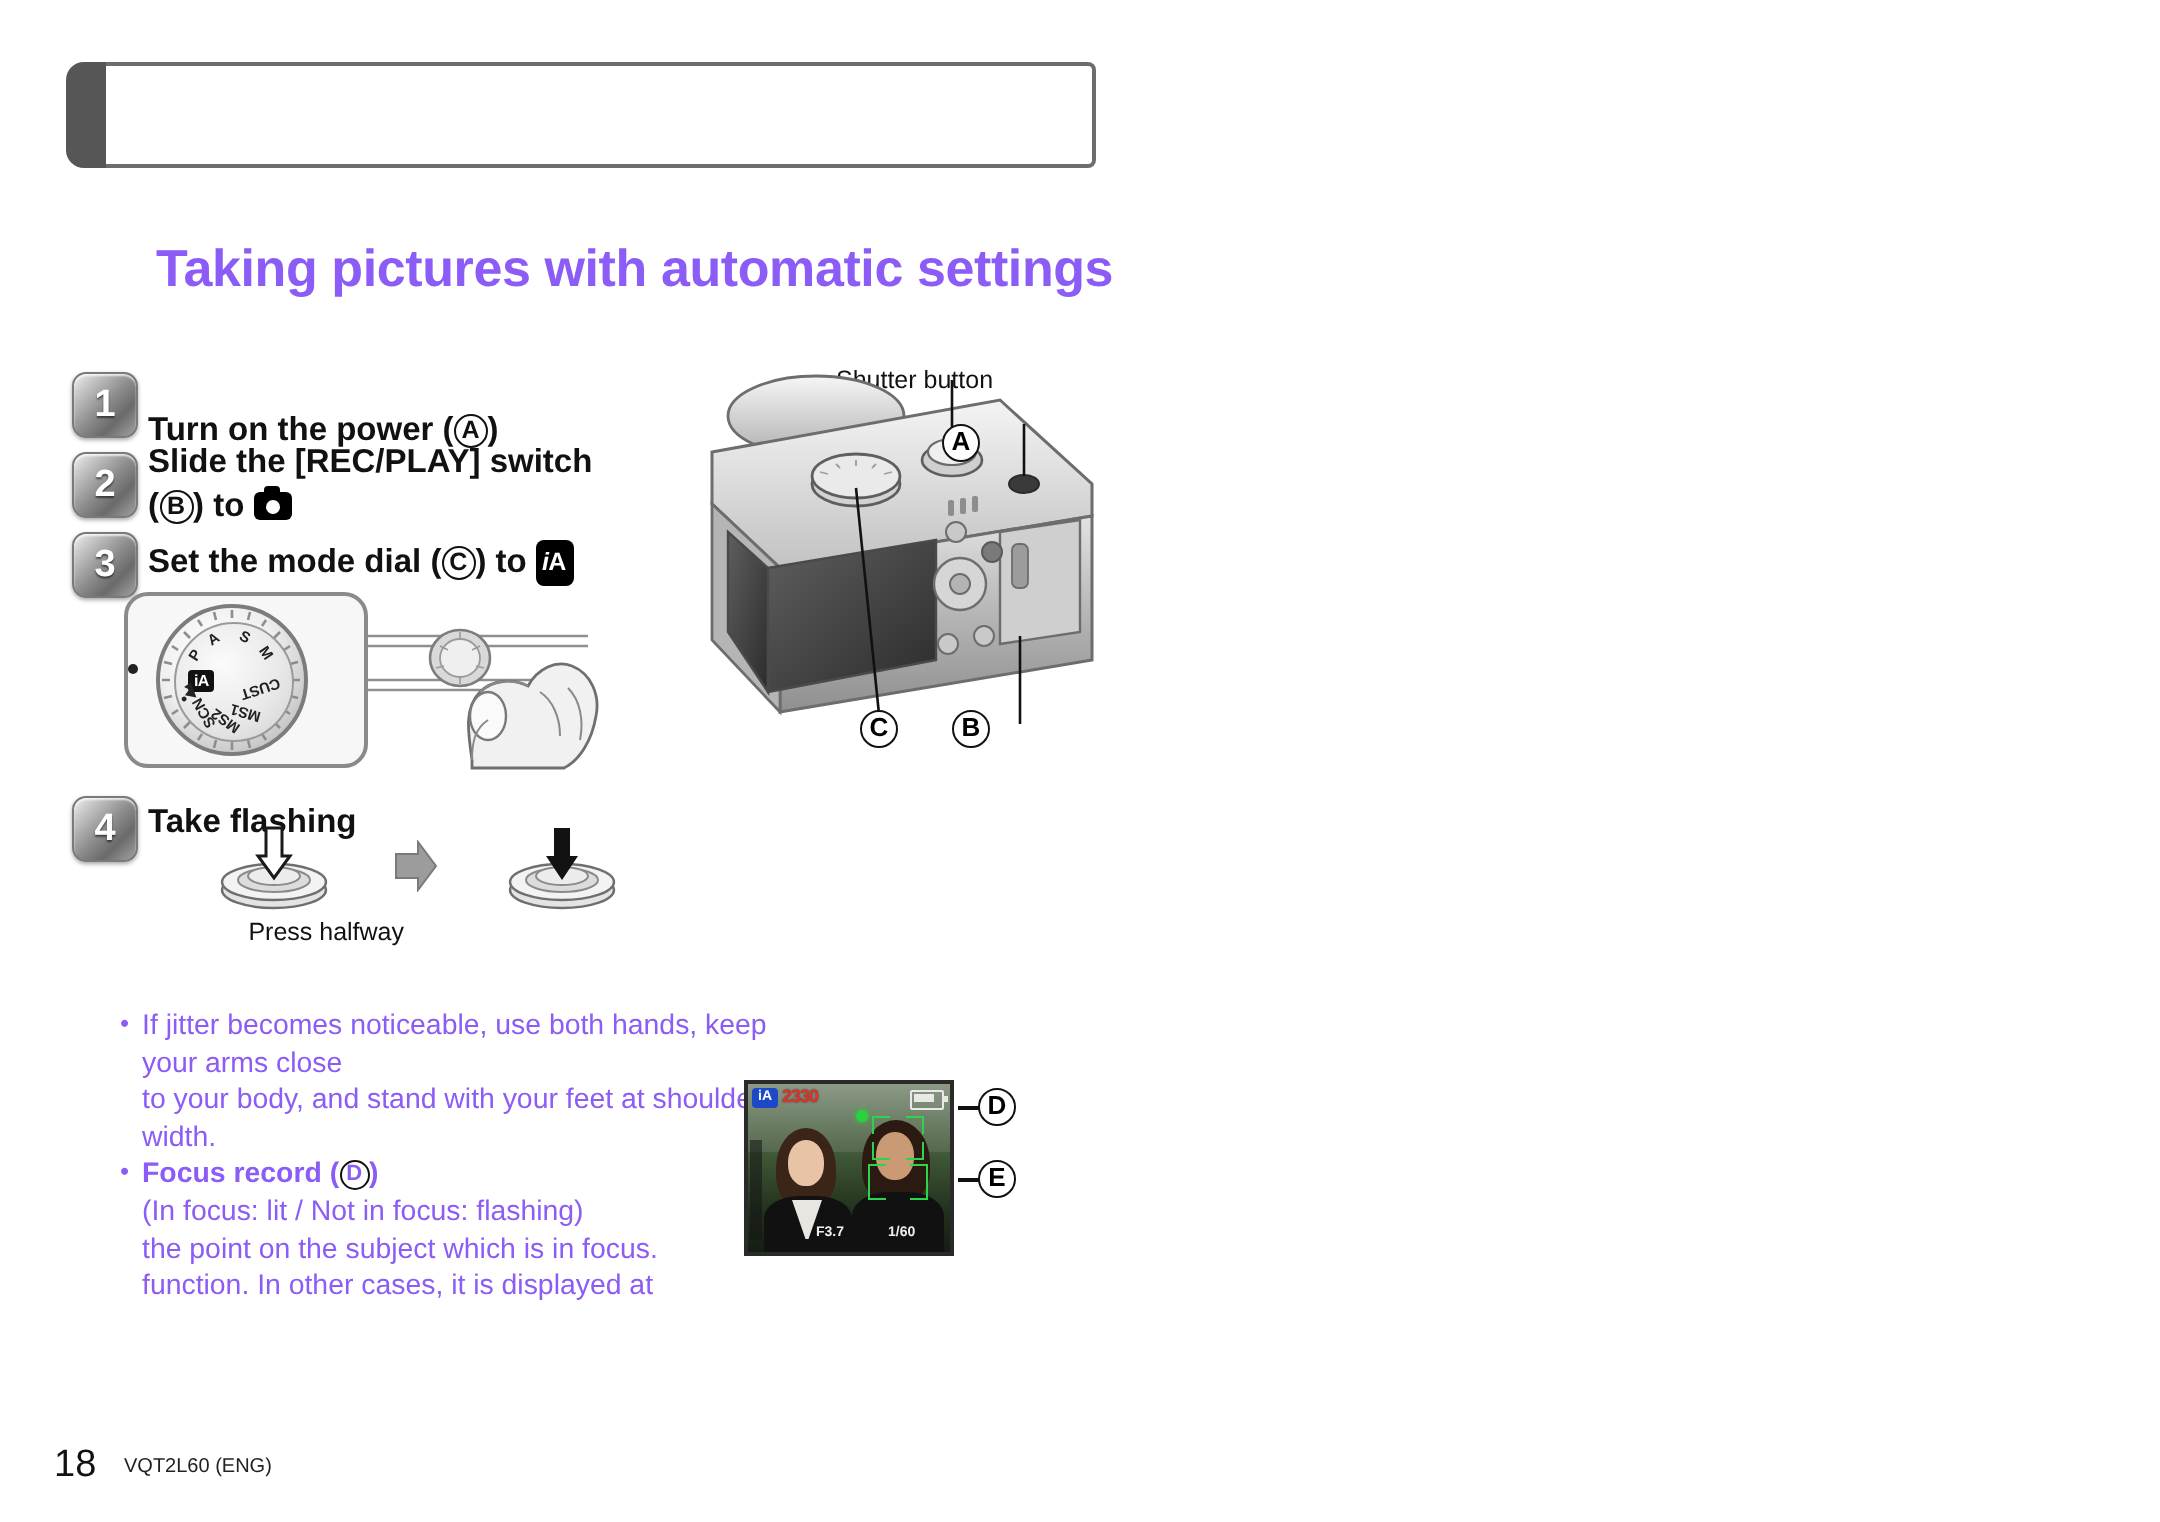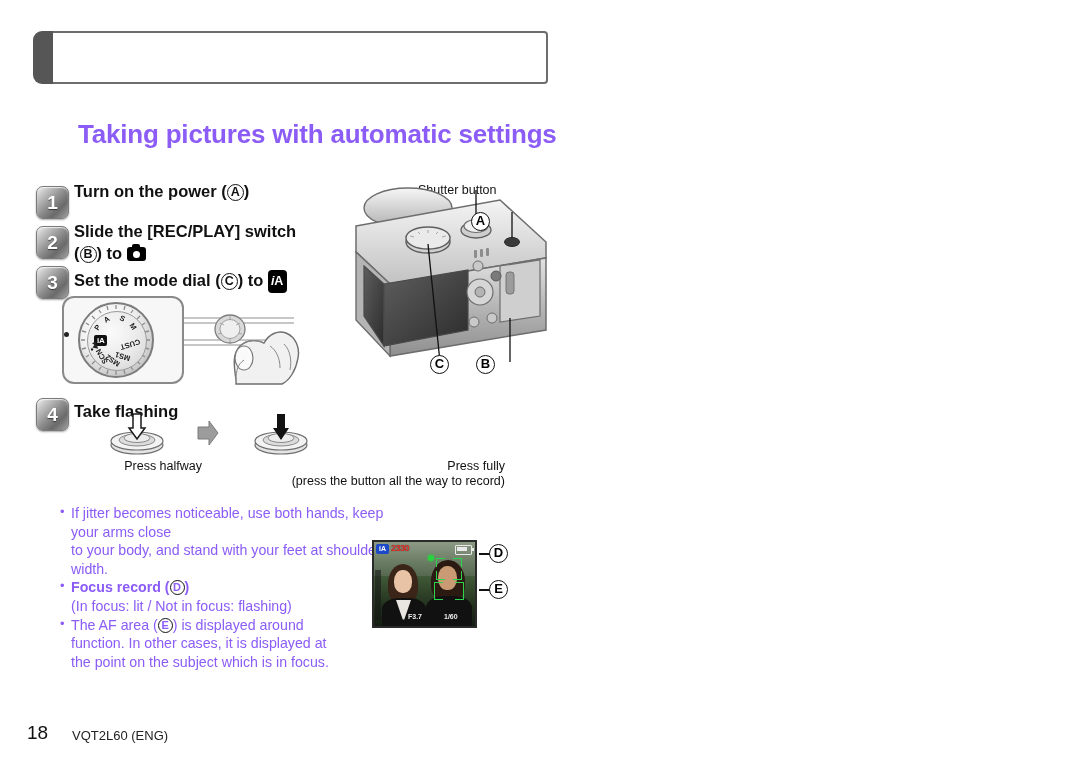--- a/index.html
+++ b/index.html
@@ -125,39 +125,39 @@
     border-radius:1px;}
   .lcd-batt:after{content:"";position:absolute;right:-3px;top:2px;width:2px;height:3px;background:#e8e8e8;}
   .lcd-batt i{position:absolute;left:1px;top:1px;width:10px;height:4px;background:#e8e8e8;}
   .lcd-f{position:absolute;left:34px;bottom:6px;color:#efefef;font-size:7px;font-weight:bold;}
   .lcd-s{position:absolute;left:70px;bottom:6px;color:#efefef;font-size:7px;font-weight:bold;}
   .lcd-left-bar{position:absolute;left:1px;top:28px;width:6px;height:50px;
     background:rgba(20,20,20,.55);}
 
   
   .pg-num{position:absolute;left:27px;top:722px;font-size:19px;color:#111;}
-  .pg-code{position:absolute;left:62px;top:728px;font-size:13px;color:#222;margin-left:10px;}
+  .pg-code{position:absolute;left:62px;top:728px;font-size:10px;color:#222;}
 </style>
 </head>
 <body>
 
 <div class="page">
 
   <div class="title-wrap">
     <div class="title-tab"></div>
     <div class="title-box"></div>
     <div class="title-text">Taking pictures with automatic settings</div>
   </div>
 
 
   <div class="step" style="left:0;top:0;">
     <div class="step-badge" style="left:36px;top:186px;">
       <span>1</span>
     </div>
-    <div class="step-text" style="left:74px;top:181px;">
+    <div class="step-text" style="left:74px;top:205px;">
       <span>Turn on the power (</span><span class="circ">A</span><span>)</span>
     </div>
   </div>
 
   <div class="step">
     <div class="step-badge" style="left:36px;top:226px;">
       <span>2</span>
     </div>
     <div class="step-text" style="left:74px;top:221px;">Slide the [REC/PLAY] switch</div>
     <div class="step-text" style="left:74px;top:243px;">
@@ -346,46 +346,39 @@
     <ellipse cx="29" cy="33" rx="26" ry="9" fill="#e4e4e4" stroke="#6f6f6f" stroke-width="1.2"></ellipse>
     <ellipse cx="29" cy="29" rx="26" ry="9" fill="#f3f3f3" stroke="#6f6f6f" stroke-width="1.2"></ellipse>
     <ellipse cx="29" cy="28" rx="18" ry="6" fill="#dcdcdc" stroke="#8a8a8a" stroke-width="1"></ellipse>
     <ellipse cx="29" cy="26" rx="13" ry="4.5" fill="#ececec" stroke="#8a8a8a" stroke-width="1"></ellipse>
     <path d="M25 2 L33 2 L33 16 L37 16 L29 28 L21 16 L25 16 Z" fill="#121212"></path>
   </svg>
 
   <div class="press-cap" style="left:72px;top:459px;width:130px;">
     <div>Press halfway</div>
   </div>
-  <div class="press-cap" style="left:205px;top:459px;width:300px;">
-    <div>Press fully</div>
-    <div>(press the button all the way to record)</div>
-  </div>
 
   <div class="bullets">
     <div class="bline">
       <span>If jitter becomes noticeable, use both hands, keep your arms close</span>
     </div>
     <div class="bsub">
       <span>to your body, and stand with your feet at shoulder width.</span>
     </div>
     <div class="bline">
       <span class="bold">Focus record (</span><span class="circ small">D</span><span class="bold">)</span>
     </div>
     <div class="bsub">
       <span>(In focus: lit / Not in focus: flashing)</span>
     </div>
-    <div class="bline">
-      <span>The AF area (</span><span class="circ small">E</span><span>) is displayed around</span>
+    <div class="bsub">
+      <span>the point on the subject which is in focus.</span>
     </div>
     <div class="bsub">
       <span>function. In other cases, it is displayed at</span>
-    </div>
-    <div class="bsub">
-      <span>the point on the subject which is in focus.</span>
     </div>
   </div>
 
   <div class="lcd">
     <div class="lcd-sky"></div>
     <div class="lcd-grass"></div>
 
     <div class="lcd-person" style="left:8px;bottom:0;width:44px;height:62px;">
       <div class="hair" style="left:6px;top:0;width:30px;height:40px;"></div>
       <div class="face" style="left:12px;top:6px;width:18px;height:23px;background:#e8c3a6;"></div>

